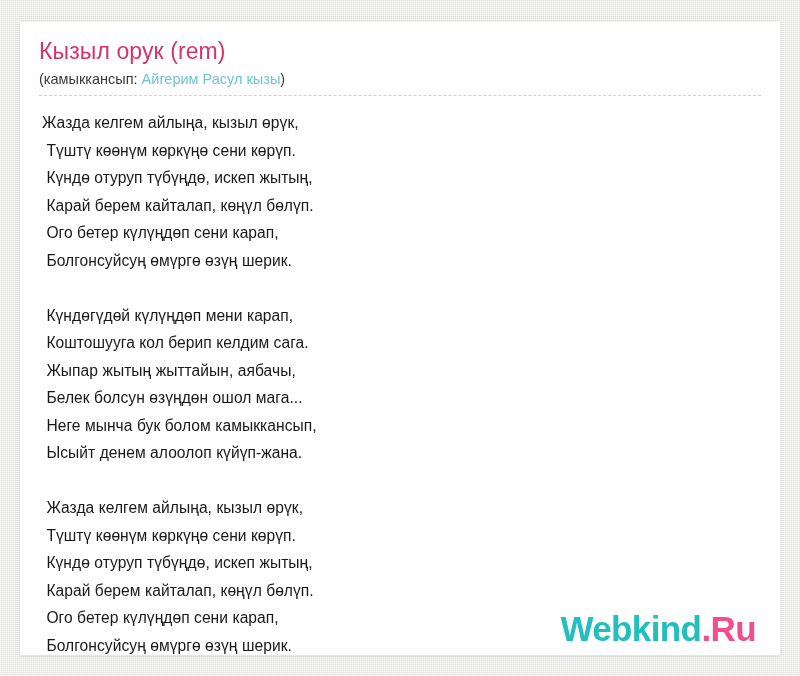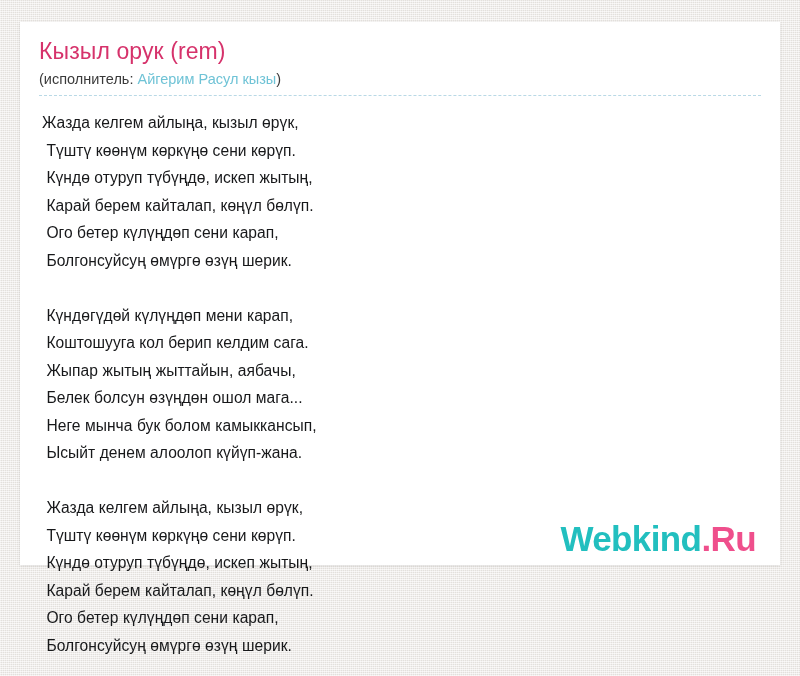--- a/index.html
+++ b/index.html
@@ -22,21 +22,21 @@
     background-image:
       repeating-linear-gradient(0deg, rgba(255,255,255,0.55) 0px, rgba(255,255,255,0.55) 1px, rgba(0,0,0,0.02) 1px, rgba(0,0,0,0.02) 2px),
       repeating-linear-gradient(90deg, rgba(255,255,255,0.45) 0px, rgba(255,255,255,0.45) 1px, rgba(0,0,0,0.02) 1px, rgba(0,0,0,0.02) 2px);
     pointer-events: none;
   }
   .page-card {
     position: absolute;
     left: 20px;
     top: 22px;
     width: 760px;
-    height: 543px;
+    height: 633px;
     background: #ffffff;
     box-shadow: 0 1px 3px rgba(0,0,0,0.10);
     box-sizing: border-box;
   }
   .song-header {
     padding: 15px 0 0 19px;
   }
   .song-title {
     color: #d6326b;
     font-size: 23px;
@@ -107,21 +107,21 @@
 <body>
 
 <div class="bg-texture"></div>
 
 <div class="page-card">
 
   <div class="song-header">
     <h1 class="song-title">Кызыл орук (rem)</h1>
 
     <div class="song-artist-line">
-      <span>(исполнитель: </span><a class="artist-link" href="#">Айгерим Расул кызы</a><span>)</span>
+      <span>(камыккансып: </span><a class="artist-link" href="#">Айгерим Расул кызы</a><span>)</span>
     </div>
   </div>
 
   <hr class="divider">
 
   <pre class="lyrics">Жазда келгем айлыңа, кызыл өрүк,
  Түштү көөнүм көркүңө сени көрүп.
  Күндө отуруп түбүңдө, искеп жытың,
  Карай берем кайталап, көңүл бөлүп.
  Ого бетер күлүңдөп сени карап,

